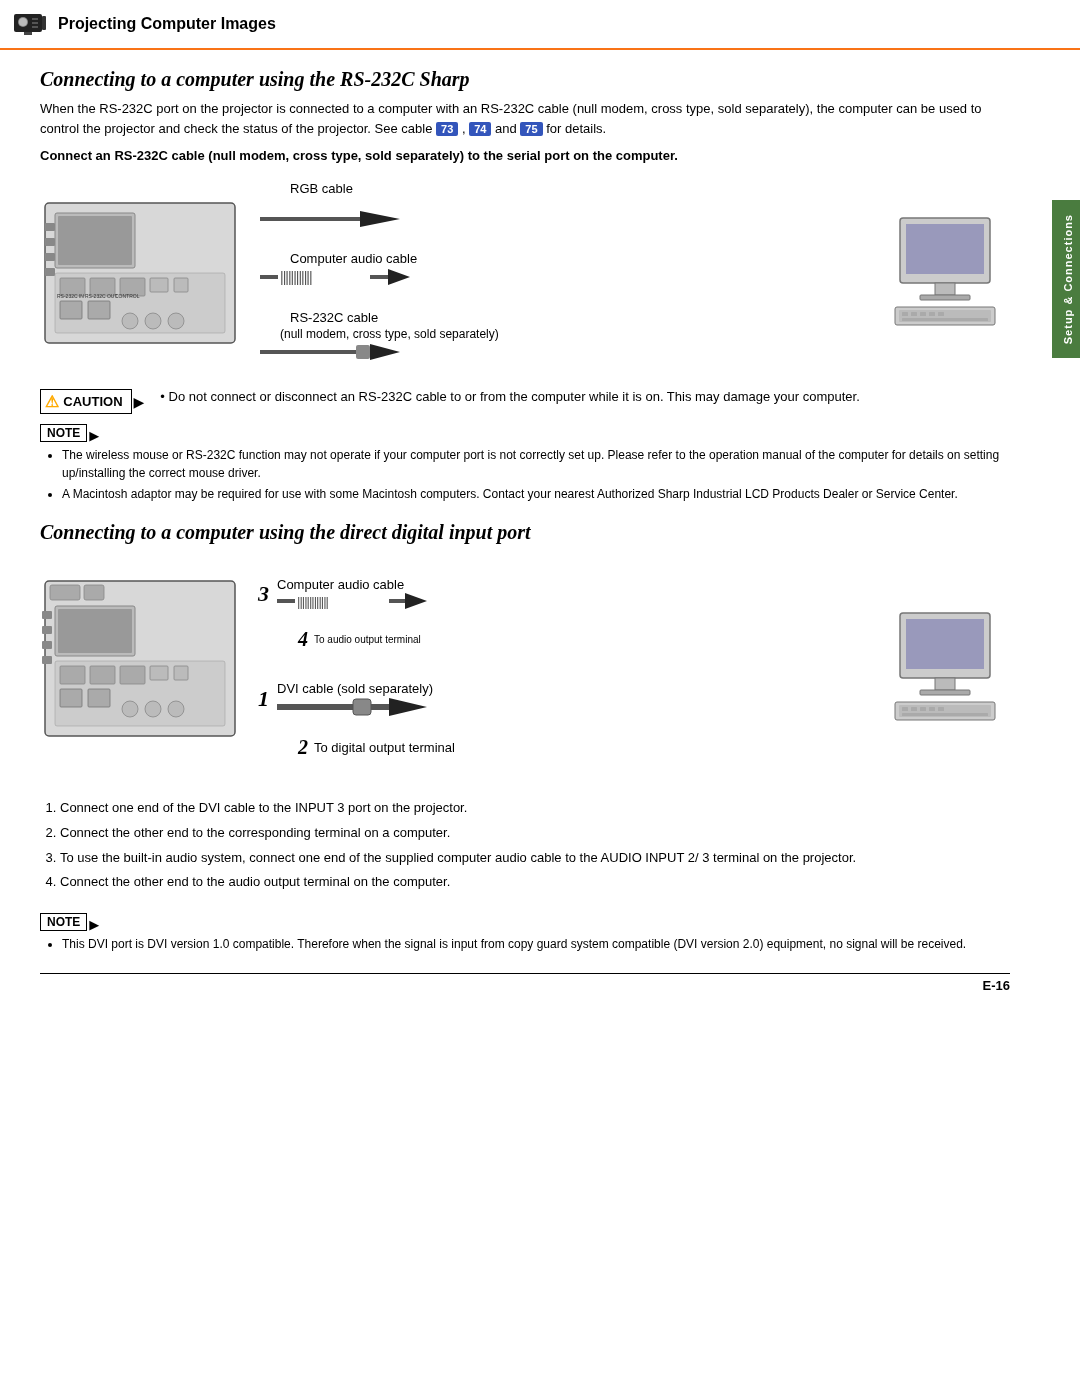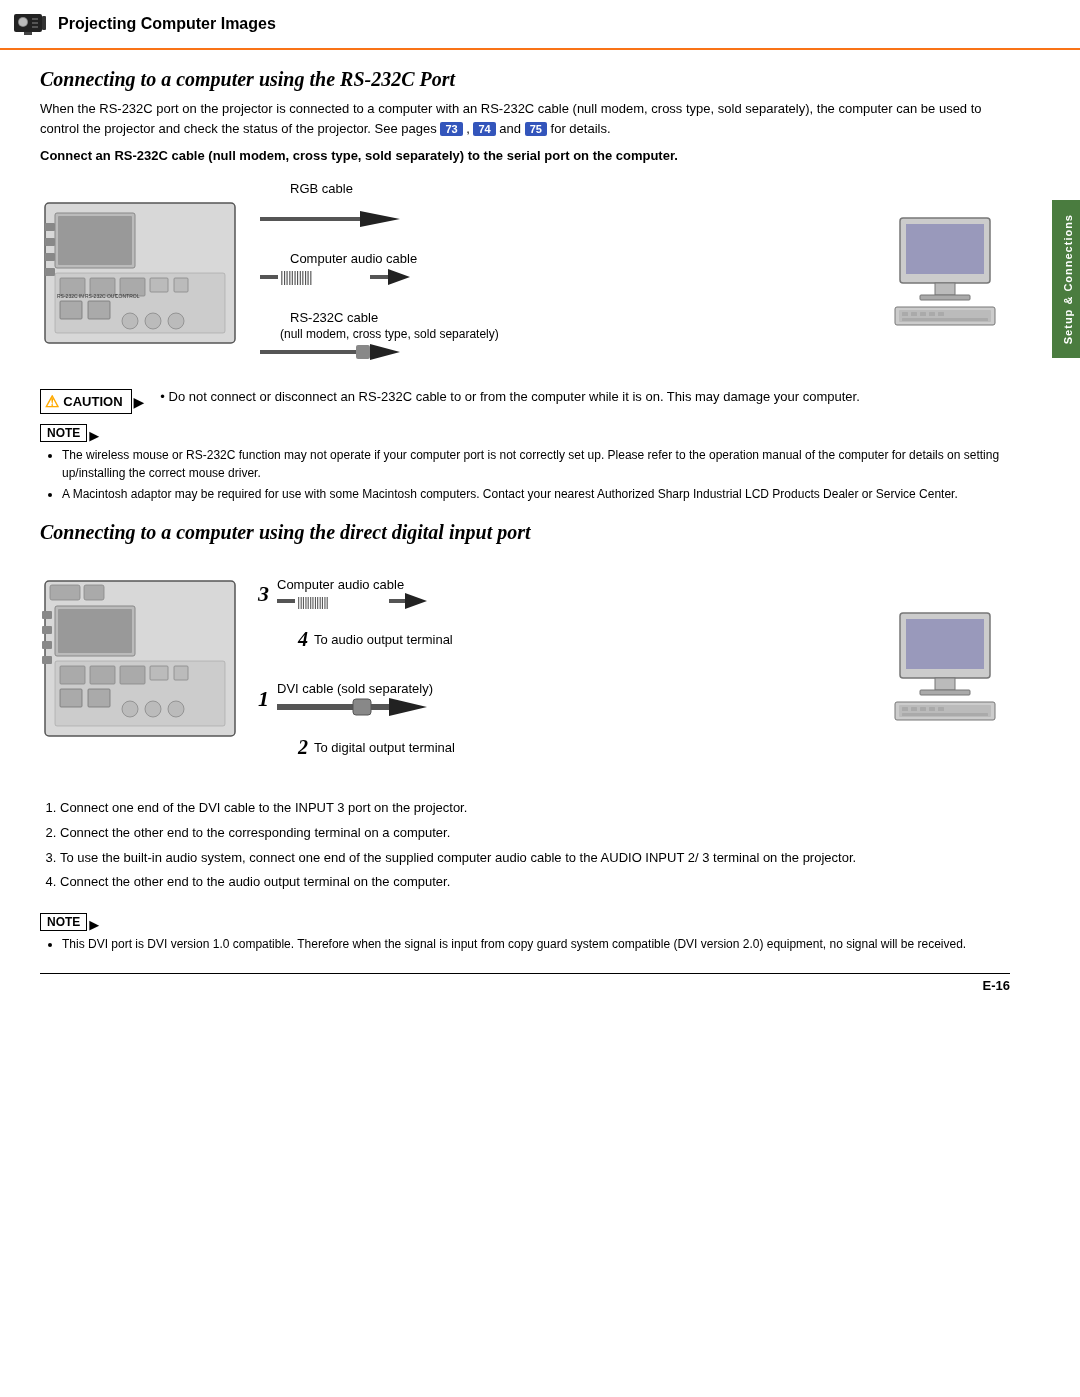--- a/index.html
+++ b/index.html
@@ -250,25 +250,25 @@
     <rect x="2" y="4" width="12" height="9" rx="1" fill="none" stroke="#fff" stroke-width="1.2"></rect>
     <rect x="5" y="13" width="6" height="2" fill="#fff"></rect>
     <rect x="3" y="15" width="10" height="1.5" fill="#fff"></rect>
     <circle cx="15" cy="6" r="3" fill="none" stroke="#fff" stroke-width="1.2"></circle>
     <line x1="17" y1="8.5" x2="19" y2="10.5" stroke="#fff" stroke-width="1.2"></line>
   </svg>
 </div>
 
 <div class="main">
 
-  <div class="section-title">Connecting to a computer using the RS-232C Port</div>
+  <div class="section-title">Connecting to a computer using the RS-232C Sharp</div>
 
   <div class="intro-text">
     <span>When the RS-232C port on the projector is connected to a computer with an RS-232C cable (null modem, cross type, sold separately), the computer can be used to control the projector and check the status of the projector.</span>
-    <span> See pages </span>
+    <span> See cable </span>
     <span class="page-ref">73</span>
     <span>, </span>
     <span class="page-ref">74</span>
     <span> and </span>
     <span class="page-ref">75</span>
     <span>for details.</span>
   </div>
 
   <div class="bold-instruction">Connect an RS-232C cable (null modem, cross type, sold separately) to the serial port on the computer.</div>
 
@@ -429,21 +429,21 @@
             <rect x="0" y="7" width="18" height="4" fill="#555"></rect>
             <text x="20" y="14" font-size="13" fill="#555" letter-spacing="-1">|||||||||||||</text>
             <rect x="112" y="7" width="16" height="4" fill="#555"></rect>
             <polygon points="128,1 150,9 128,17" fill="#222"></polygon>
           </svg>
         </div>
       </div>
 
       <div style="display:flex;align-items:center;margin-bottom:16px;margin-left:40px;">
         <span class="step-num" style="font-size:20px;font-weight:bold;font-style:italic;font-family:'Times New Roman',Times,serif;margin-right:6px;">4</span>
-        <span style="font-size:13px;">To audio output terminal</span>
+        <span style="font-size:10px;">To audio output terminal</span>
       </div>
 
       <div style="display:flex;align-items:center;margin-bottom:4px;">
         <span class="step-num" style="font-size:22px;font-weight:bold;font-style:italic;font-family:'Times New Roman',Times,serif;margin-right:8px;">1</span>
         <div style="display:flex;flex-direction:column;align-items:flex-start;">
           <span style="font-size:13px;">DVI cable (sold separately)</span>
           <svg width="150" height="22" viewBox="0 0 150 22">
             <rect x="0" y="8" width="80" height="6" fill="#555"></rect>
             <rect x="76" y="3" width="18" height="16" rx="3" fill="#888" stroke="#555" stroke-width="1"></rect>
             <rect x="94" y="8" width="18" height="6" fill="#555"></rect>

